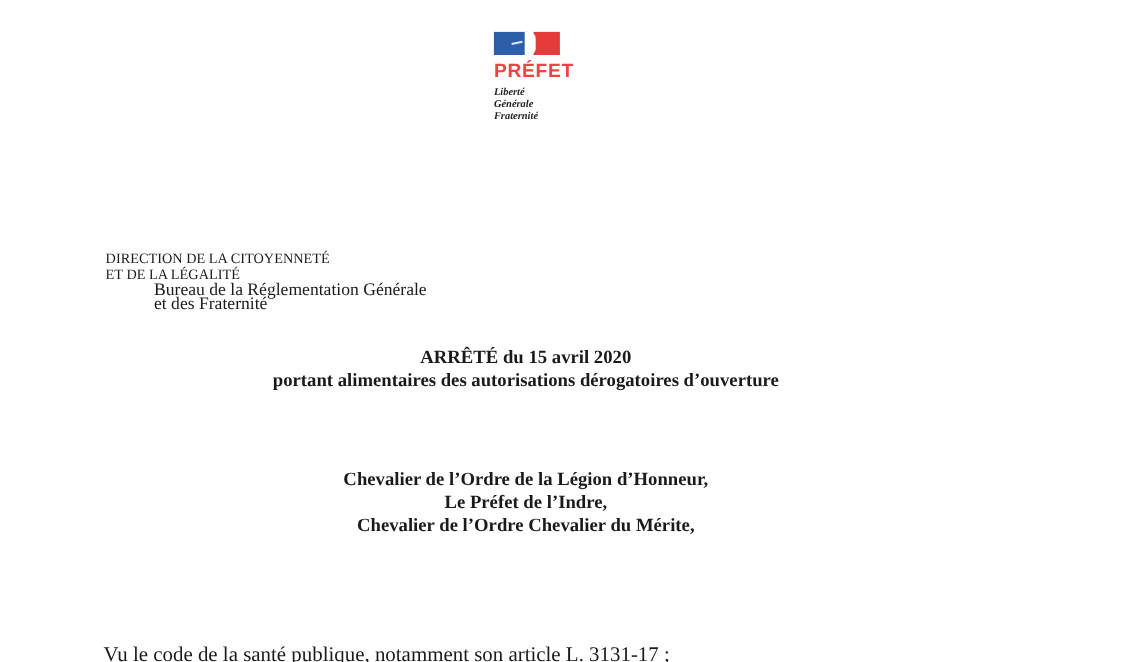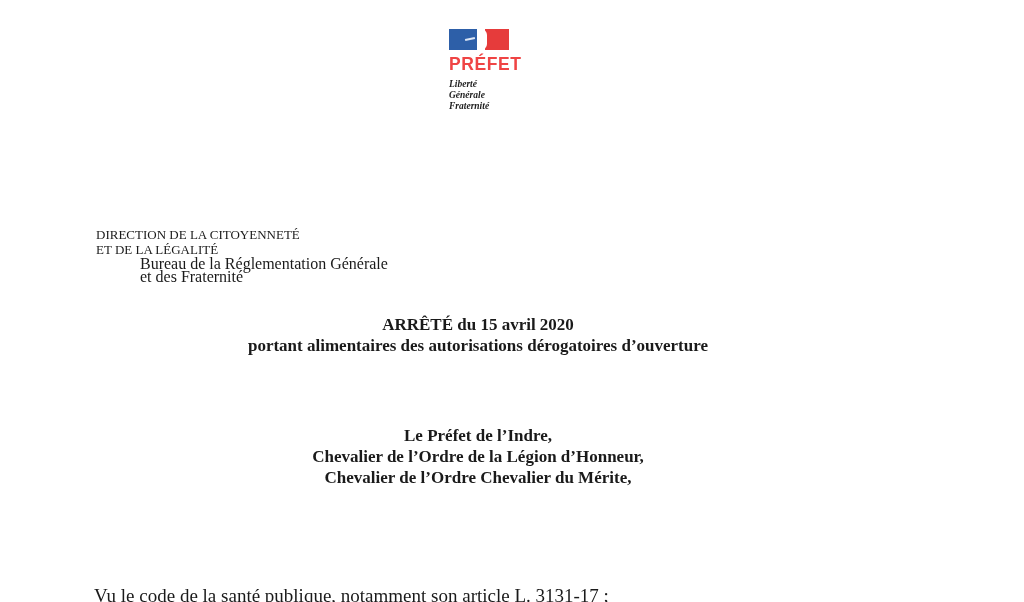--- a/index.html
+++ b/index.html
@@ -134,18 +134,18 @@
   <div class="small">Bureau de la Réglementation Générale</div>
   <div class="small">et des Fraternité</div>
 </div>
 
 <div class="centered arrete">
   <div class="line1">ARRÊTÉ du 15 avril 2020</div>
   <div>portant alimentaires des autorisations dérogatoires d’ouverture</div>
 </div>
 
 <div class="centered prefet">
+  <div>Chevalier de l’Ordre de la Légion d’Honneur,</div>
   <div>Le Préfet de l’Indre,</div>
-  <div>Chevalier de l’Ordre de la Légion d’Honneur,</div>
   <div>Chevalier de l’Ordre Chevalier du Mérite,</div>
 </div>
 
 <div class="vu">Vu le code de la santé publique, notamment son article L. 3131-17 ;</div>
 
 </body></html>

